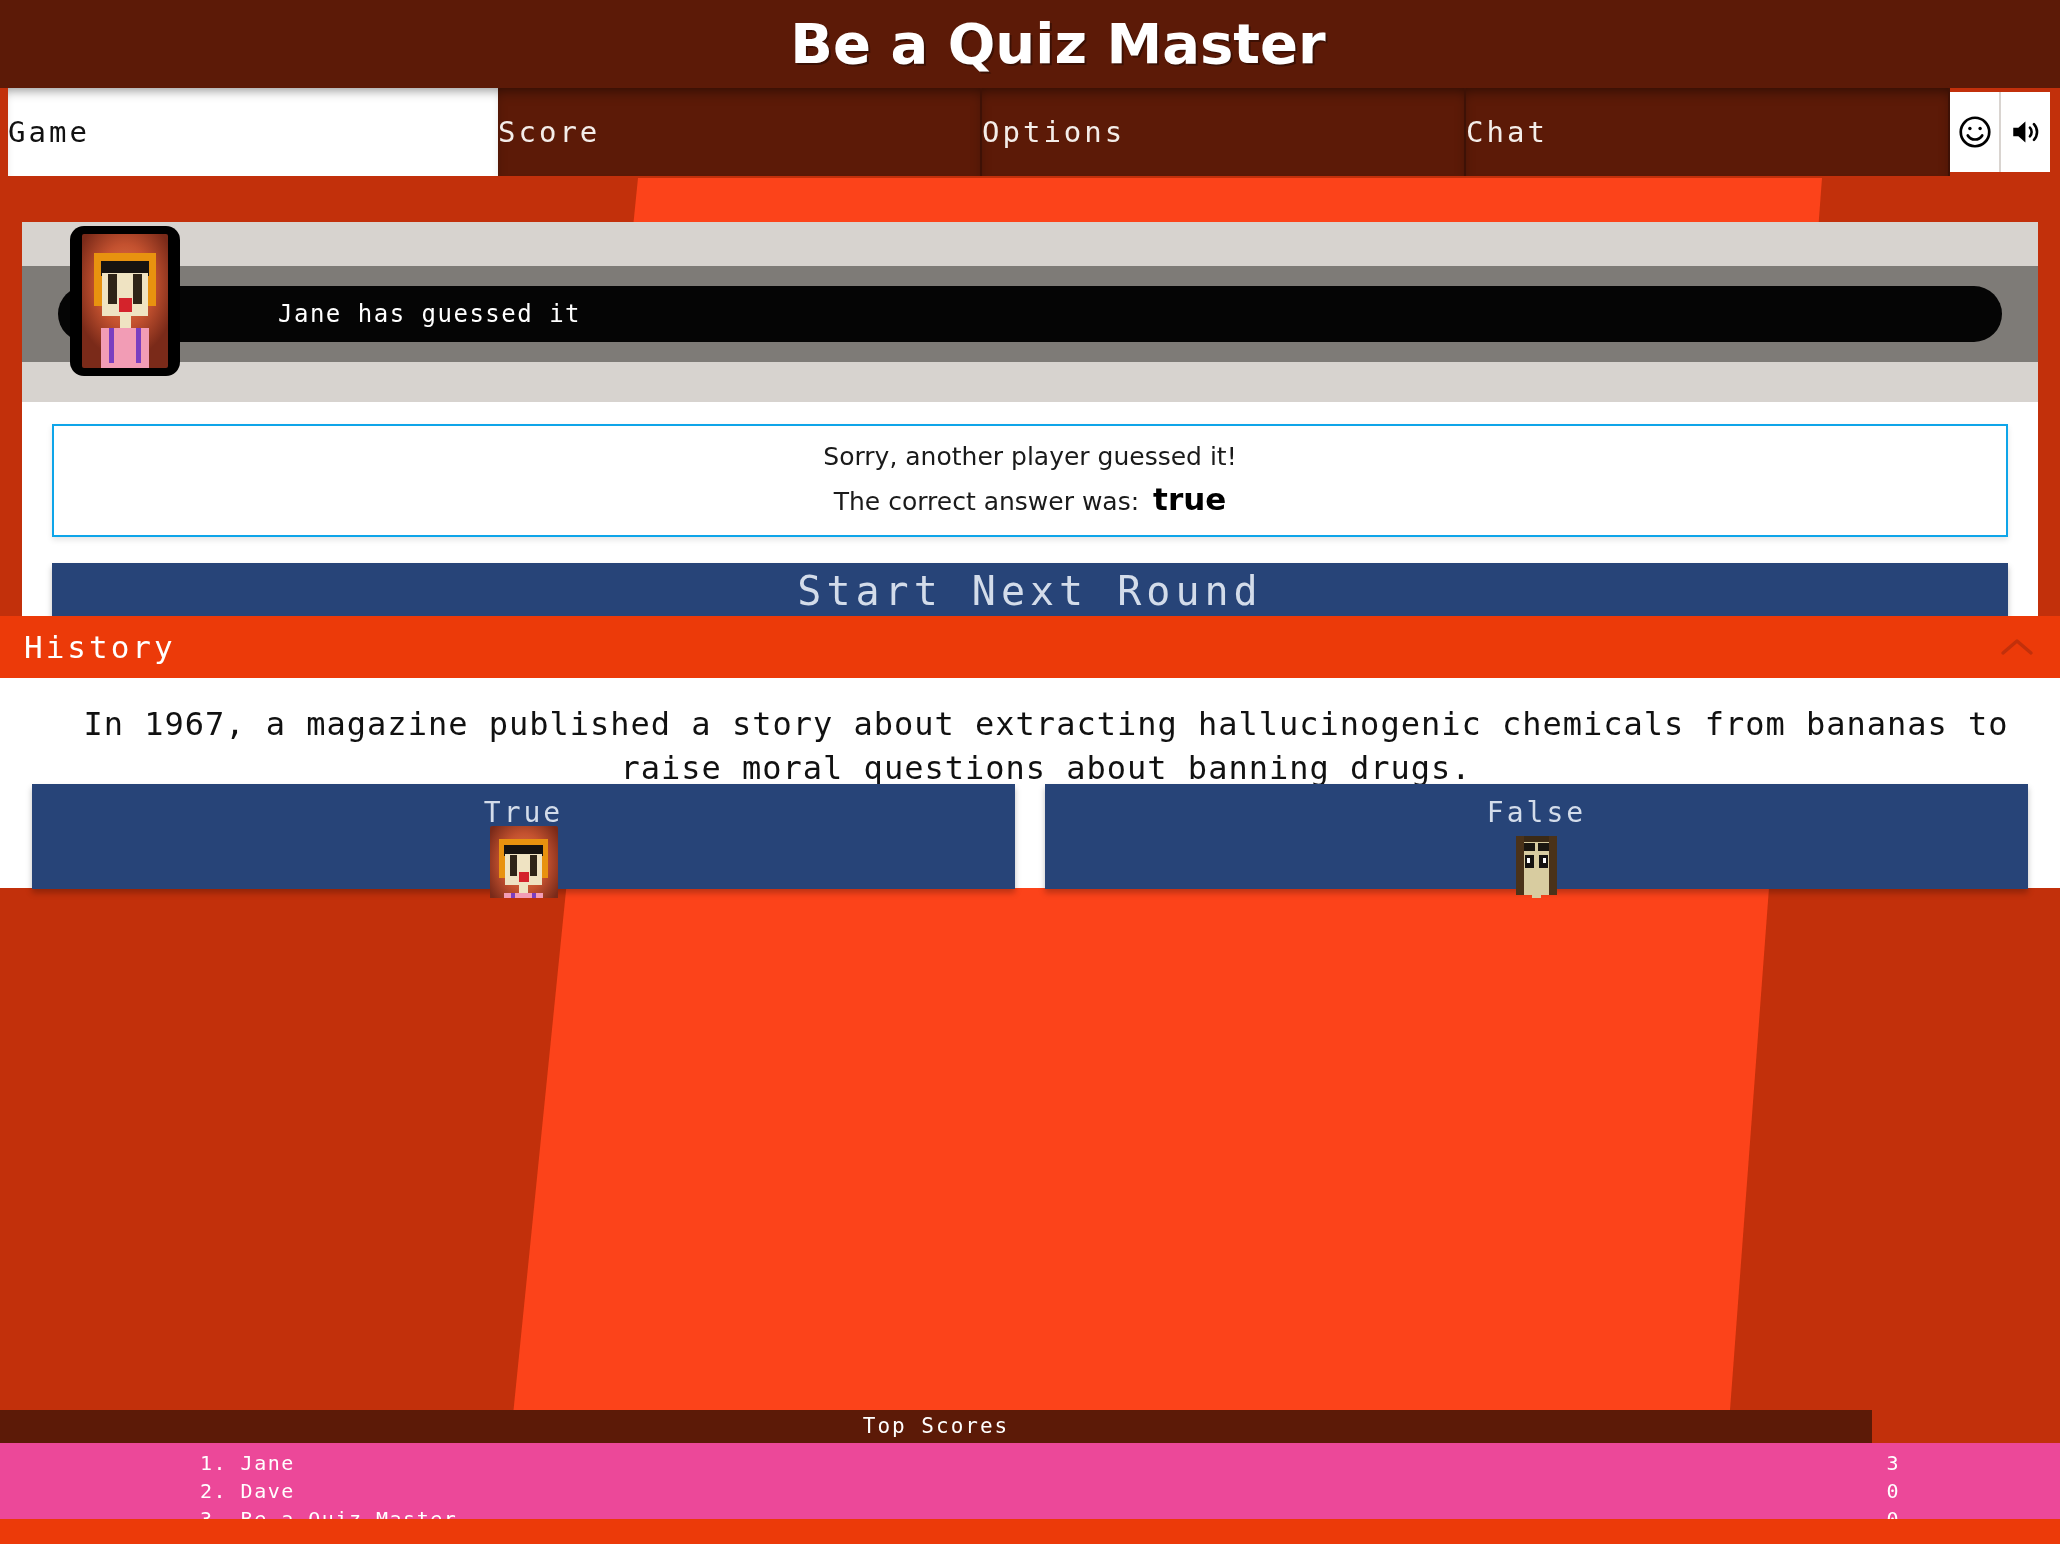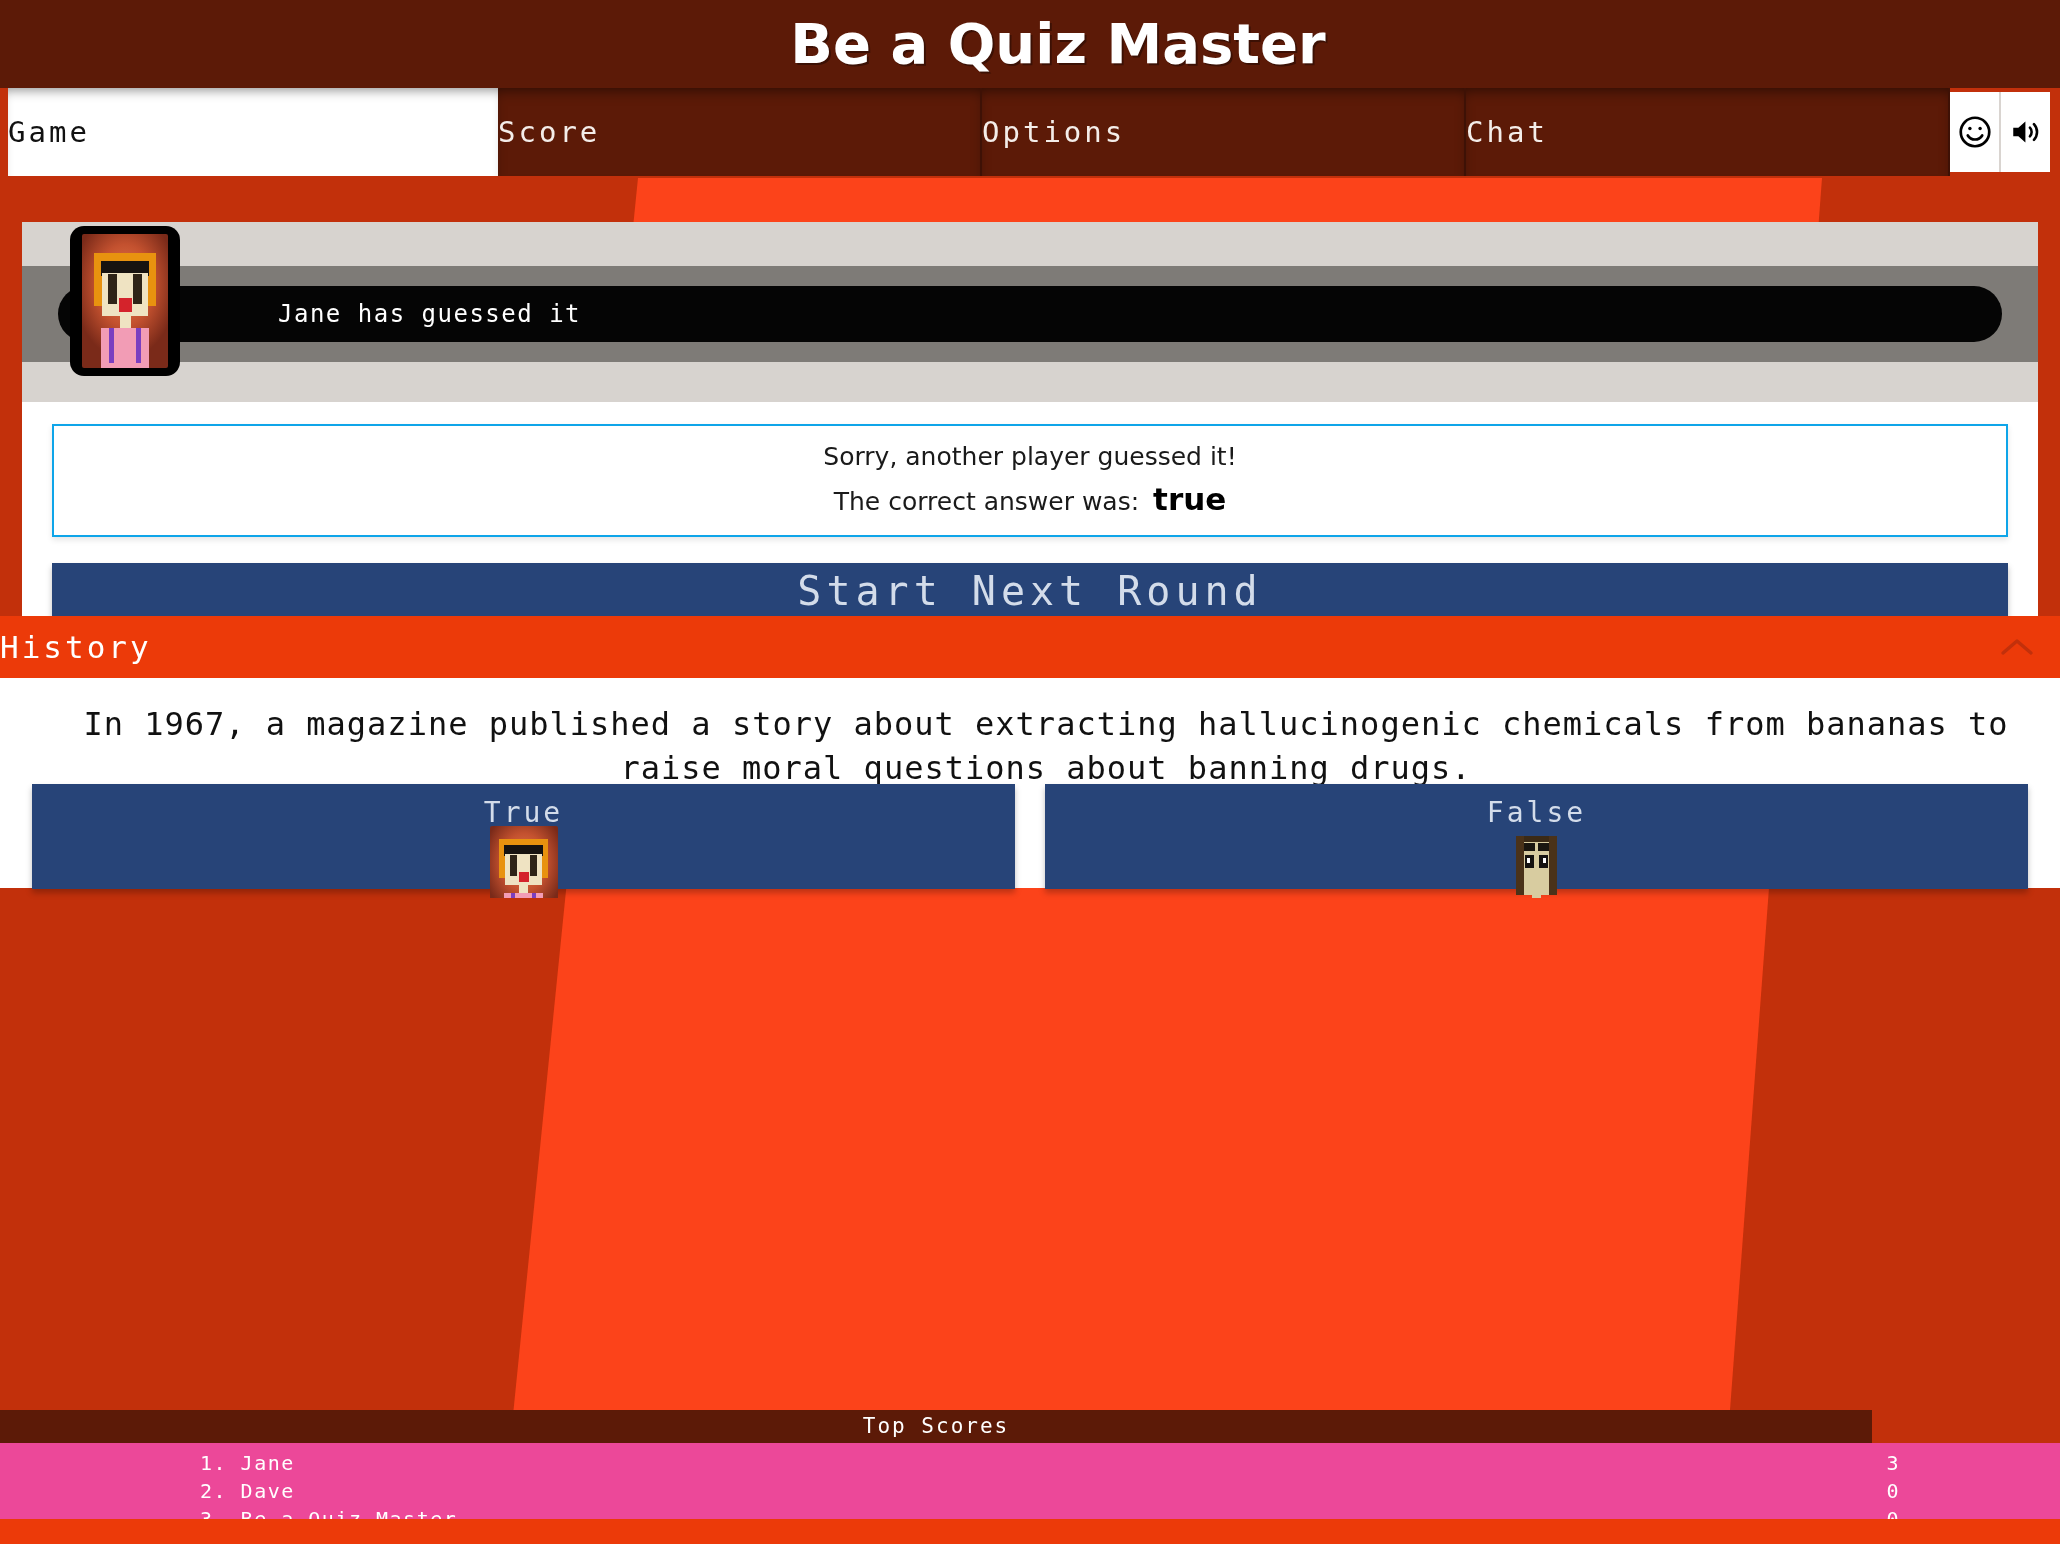--- a/index.html
+++ b/index.html
@@ -246,20 +246,21 @@
     background: #EC3A09;
     z-index: 6;
     display: flex;
     align-items: center;
     cursor: pointer;
   }
   #history-title {
     color: #FFFFFF;
     font-size: 31px;
     letter-spacing: 3px;
+    padding-left: 24px;
   }
   #history-chevron {
     margin-left: auto;
     margin-right: 26px;
     display: flex;
     align-items: center;
   }
 
   #history-body {
     position: absolute;

